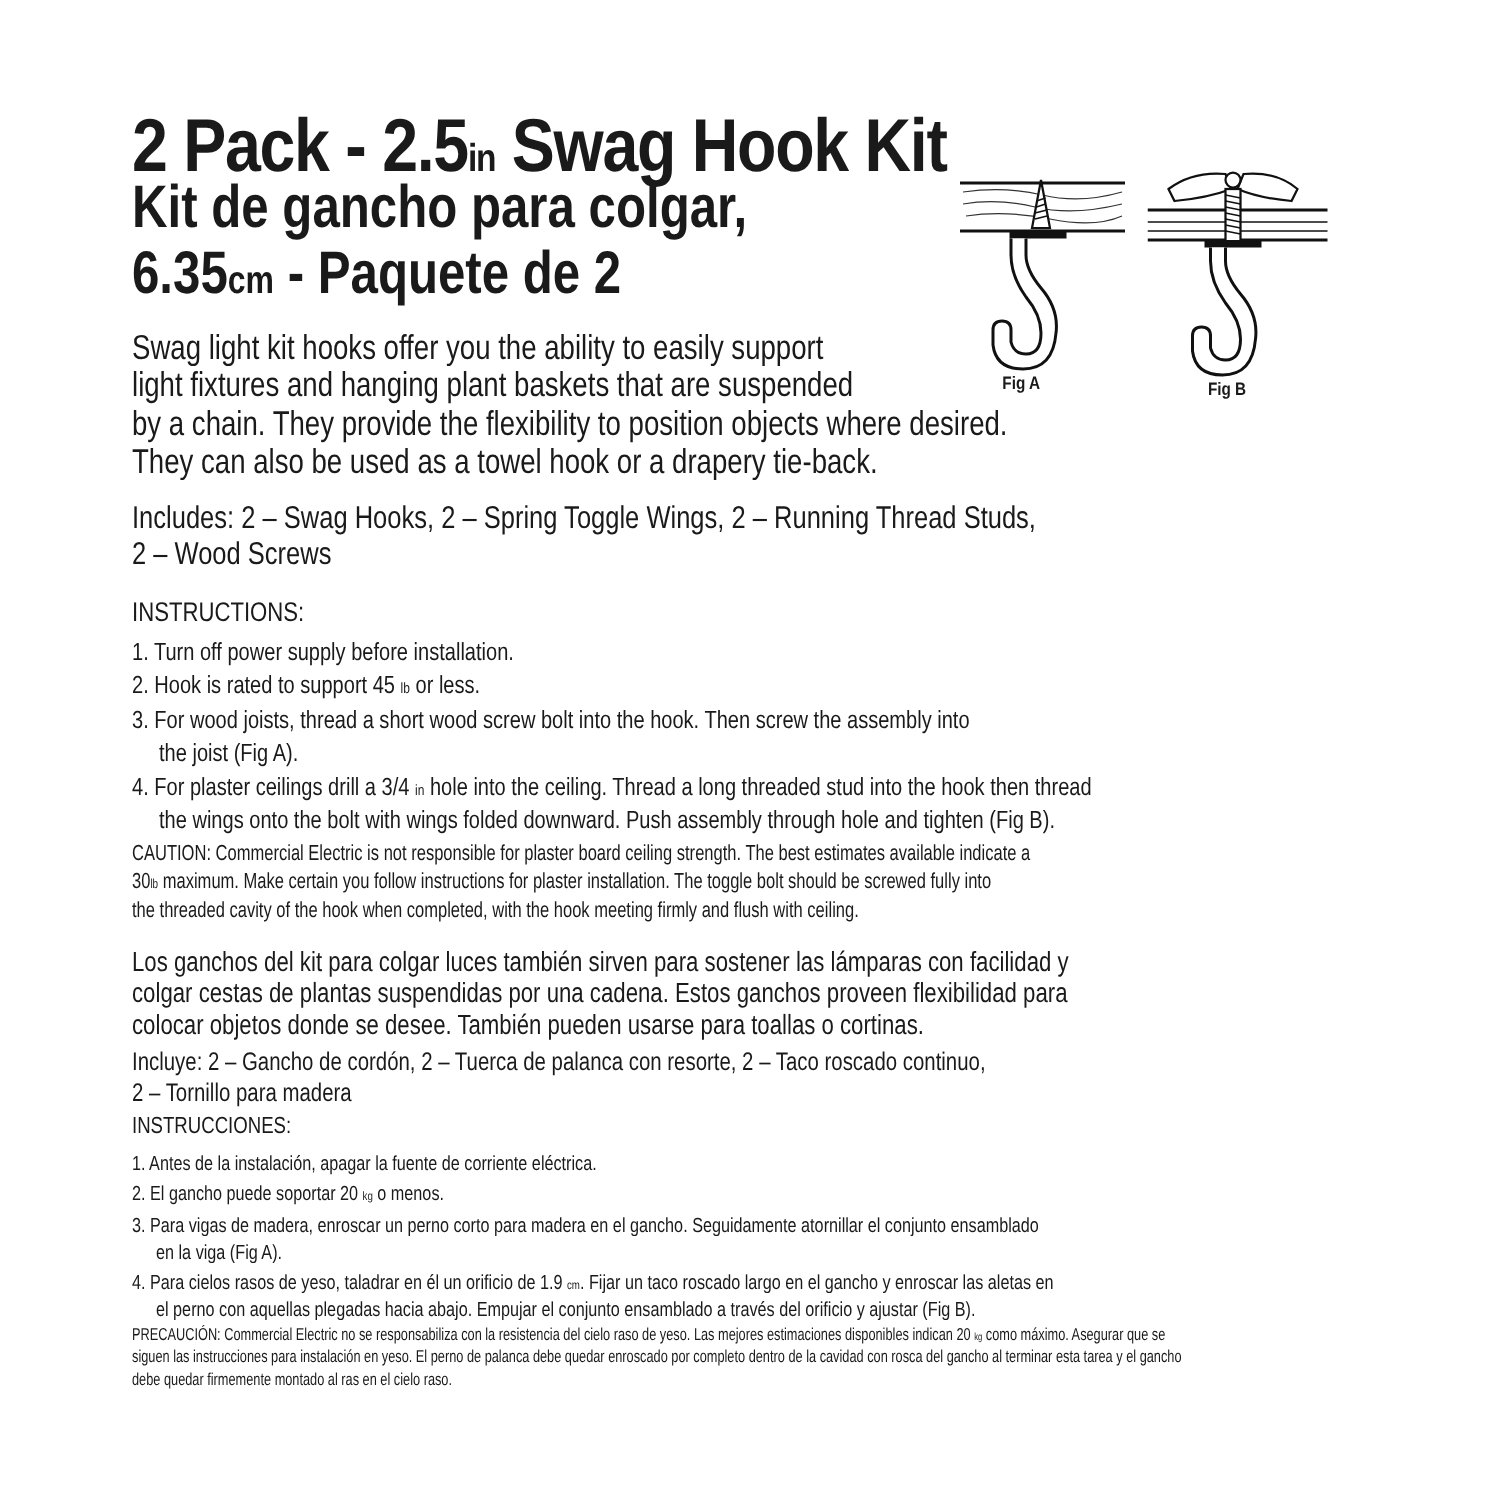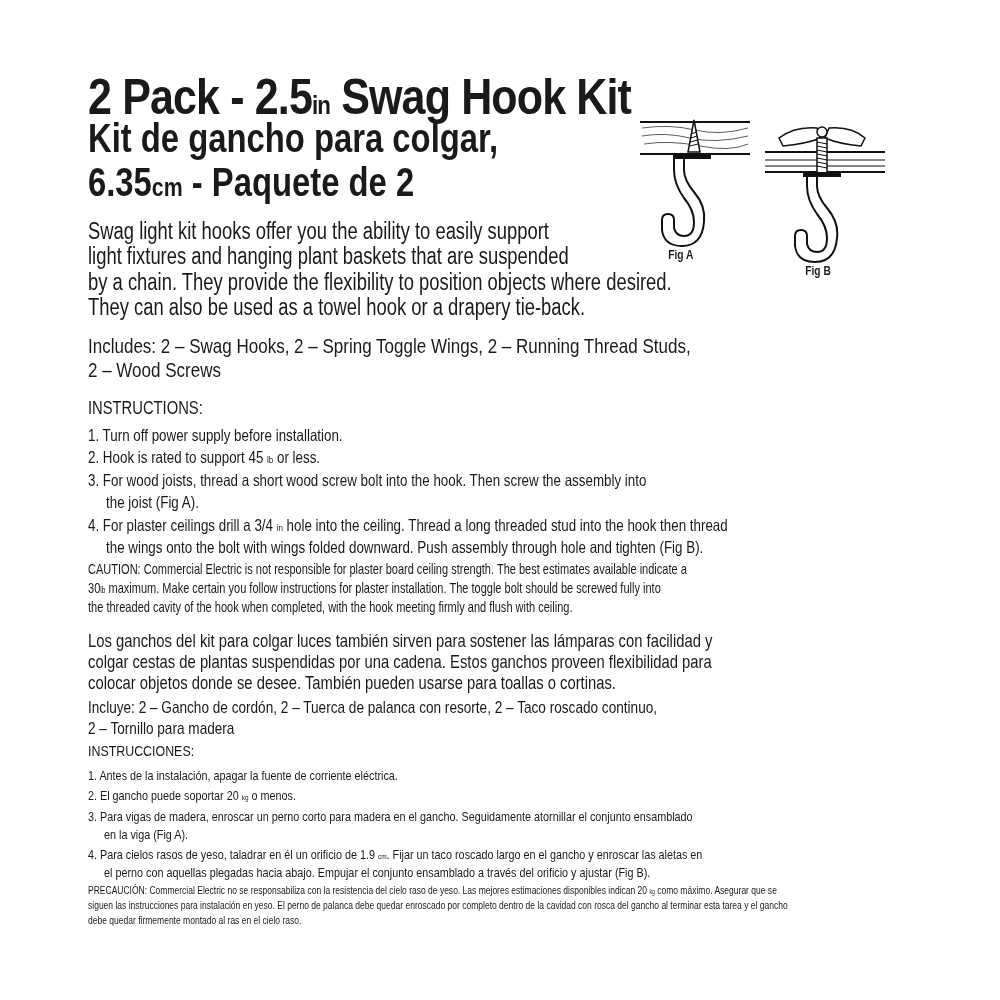--- a/index.html
+++ b/index.html
@@ -39,21 +39,21 @@
     <line x1="0" y1="36" x2="110" y2="36" stroke="#111" stroke-width="2"></line>
     <path d="M2 10 Q30 6 55 12 T108 10 M2 18 Q25 14 50 20 T108 18 M4 26 Q30 22 60 28 T108 26" stroke="#333" stroke-width="0.8" fill="none"></path>
     <polygon points="54,2 48,34 60,34" fill="#fff" stroke="#111" stroke-width="1.5"></polygon>
     <path d="M50 28 L58 26 M50 24 L58 22 M51 20 L57 18 M51 16 L57 14" stroke="#111" stroke-width="1"></path>
     <rect x="33" y="36" width="38" height="5" fill="#111"></rect>
     <path d="M44 41 L44 52 Q44 62 54 74 Q66 88 64 104 Q62 128 42 128 Q24 128 22 112 L22 102 Q22 96 28 96 Q34 96 34 102 L34 110 Q36 118 44 118 Q54 118 54 104 Q54 92 44 80 Q34 66 34 52 L34 41" fill="#fff" stroke="#111" stroke-width="2"></path>
   </svg>
   <div class="fig-label" style="left:26px;top:130px;">Fig A</div>
 </div>
 
-<div class="abs" style="left:765px;top:124px;width:125px;height:156px;">
+<div class="abs" style="left:765px;top:112px;width:125px;height:156px;">
   <svg width="125" height="156" viewBox="0 0 125 156">
     <path d="M14 14 Q30 2 52 4 L56 14 Q40 20 18 22 Z" fill="#fff" stroke="#111" stroke-width="1.5"></path>
     <path d="M60 14 L64 4 Q86 2 100 14 L96 22 Q74 20 60 14 Z" fill="#fff" stroke="#111" stroke-width="1.5"></path>
     <circle cx="57" cy="8" r="5" fill="#fff" stroke="#111" stroke-width="1.5"></circle>
     <line x1="0" y1="28" x2="120" y2="28" stroke="#111" stroke-width="2"></line>
     <line x1="0" y1="36" x2="120" y2="36" stroke="#111" stroke-width="1"></line>
     <line x1="0" y1="42" x2="120" y2="42" stroke="#111" stroke-width="1"></line>
     <line x1="0" y1="48" x2="120" y2="48" stroke="#111" stroke-width="2"></line>
     <rect x="52" y="14" width="10" height="36" fill="#fff" stroke="#111" stroke-width="1.5"></rect>
     <path d="M52 18 L62 20 M52 22 L62 24 M52 26 L62 28 M52 30 L62 32 M52 34 L62 36 M52 38 L62 40 M52 42 L62 44" stroke="#111" stroke-width="1"></path>

